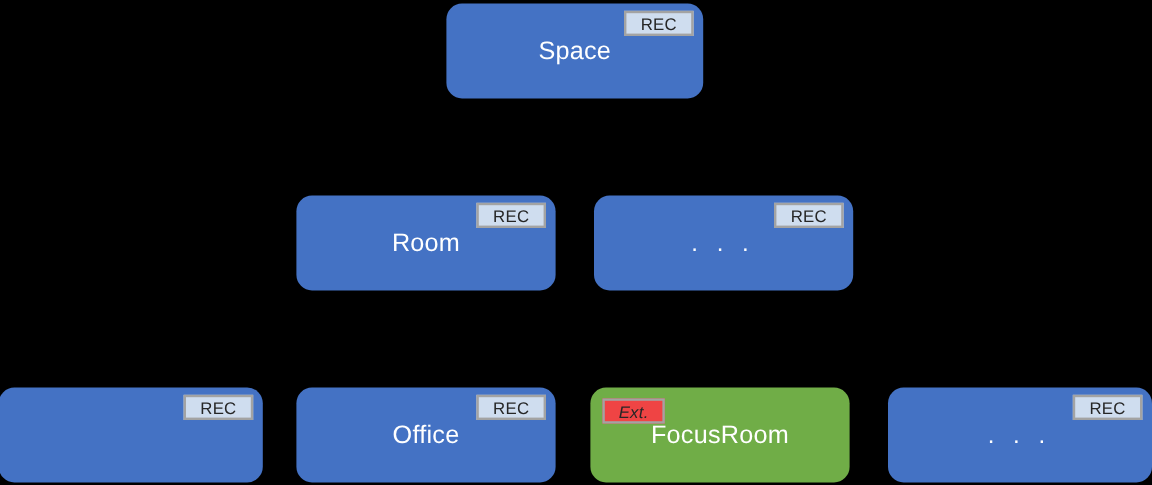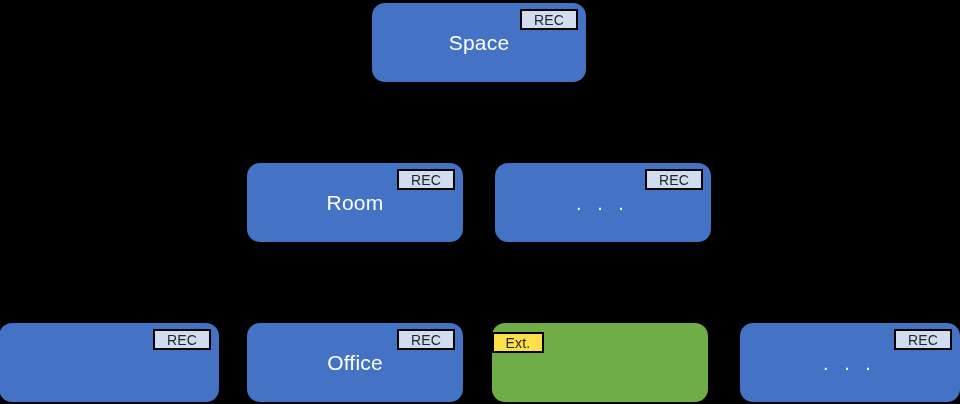--- a/index.html
+++ b/index.html
@@ -52,42 +52,43 @@
     white-space: nowrap;
   }
   .node-label.dots {
     letter-spacing: 5px;
     font-size: 20px;
     padding-left: 5px;
   }
   .badge {
     position: absolute;
     box-sizing: border-box;
-    border: 2px solid #000000;
+    border: 2px solid #a3a3a3;
     color: #262626;
     font-size: 14px;
     font-weight: 400;
     line-height: 1;
     display: flex;
     align-items: center;
     justify-content: center;
     height: 21px;
     min-width: 58px;
     padding: 0 6px;
   }
   .badge.rec {
     background: #CFDDEF;
     top: 6px;
     right: 8px;
   }
   .badge.ext {
-    background: #fde047;
+    background: #ef4444;
     top: 9px;
-    left: 0;
+    left: 10px;
     min-width: 52px;
+    font-style: italic;
   }
 </style>
 </head>
 <body>
 
 <div id="diagram-canvas">
 
   <svg class="connector-layer" width="960" height="404" viewBox="0 0 960 404" aria-hidden="true">
     <g stroke="#000000" stroke-width="3" fill="none" stroke-linecap="square">
       <path d="M479 82 L479 122 L355 122 L355 163"></path>
@@ -117,20 +118,21 @@
   <div class="node blue" style="left:-1px; top:323px; width:220px; height:79px;">
     <span class="badge rec">REC</span>
   </div>
 
   <div class="node blue" style="left:247px; top:323px; width:216px; height:79px;">
     <span class="node-label">Office</span>
     <span class="badge rec">REC</span>
   </div>
 
   <div class="node green" style="left:492px; top:323px; width:216px; height:79px;">
+    <span class="node-label">FocusRoom</span>
     <span class="badge ext">Ext.</span>
   </div>
 
   <div class="node blue" style="left:740px; top:323px; width:220px; height:79px;">
     <span class="node-label dots">. . .</span>
     <span class="badge rec">REC</span>
   </div>
 
 </div>
 

